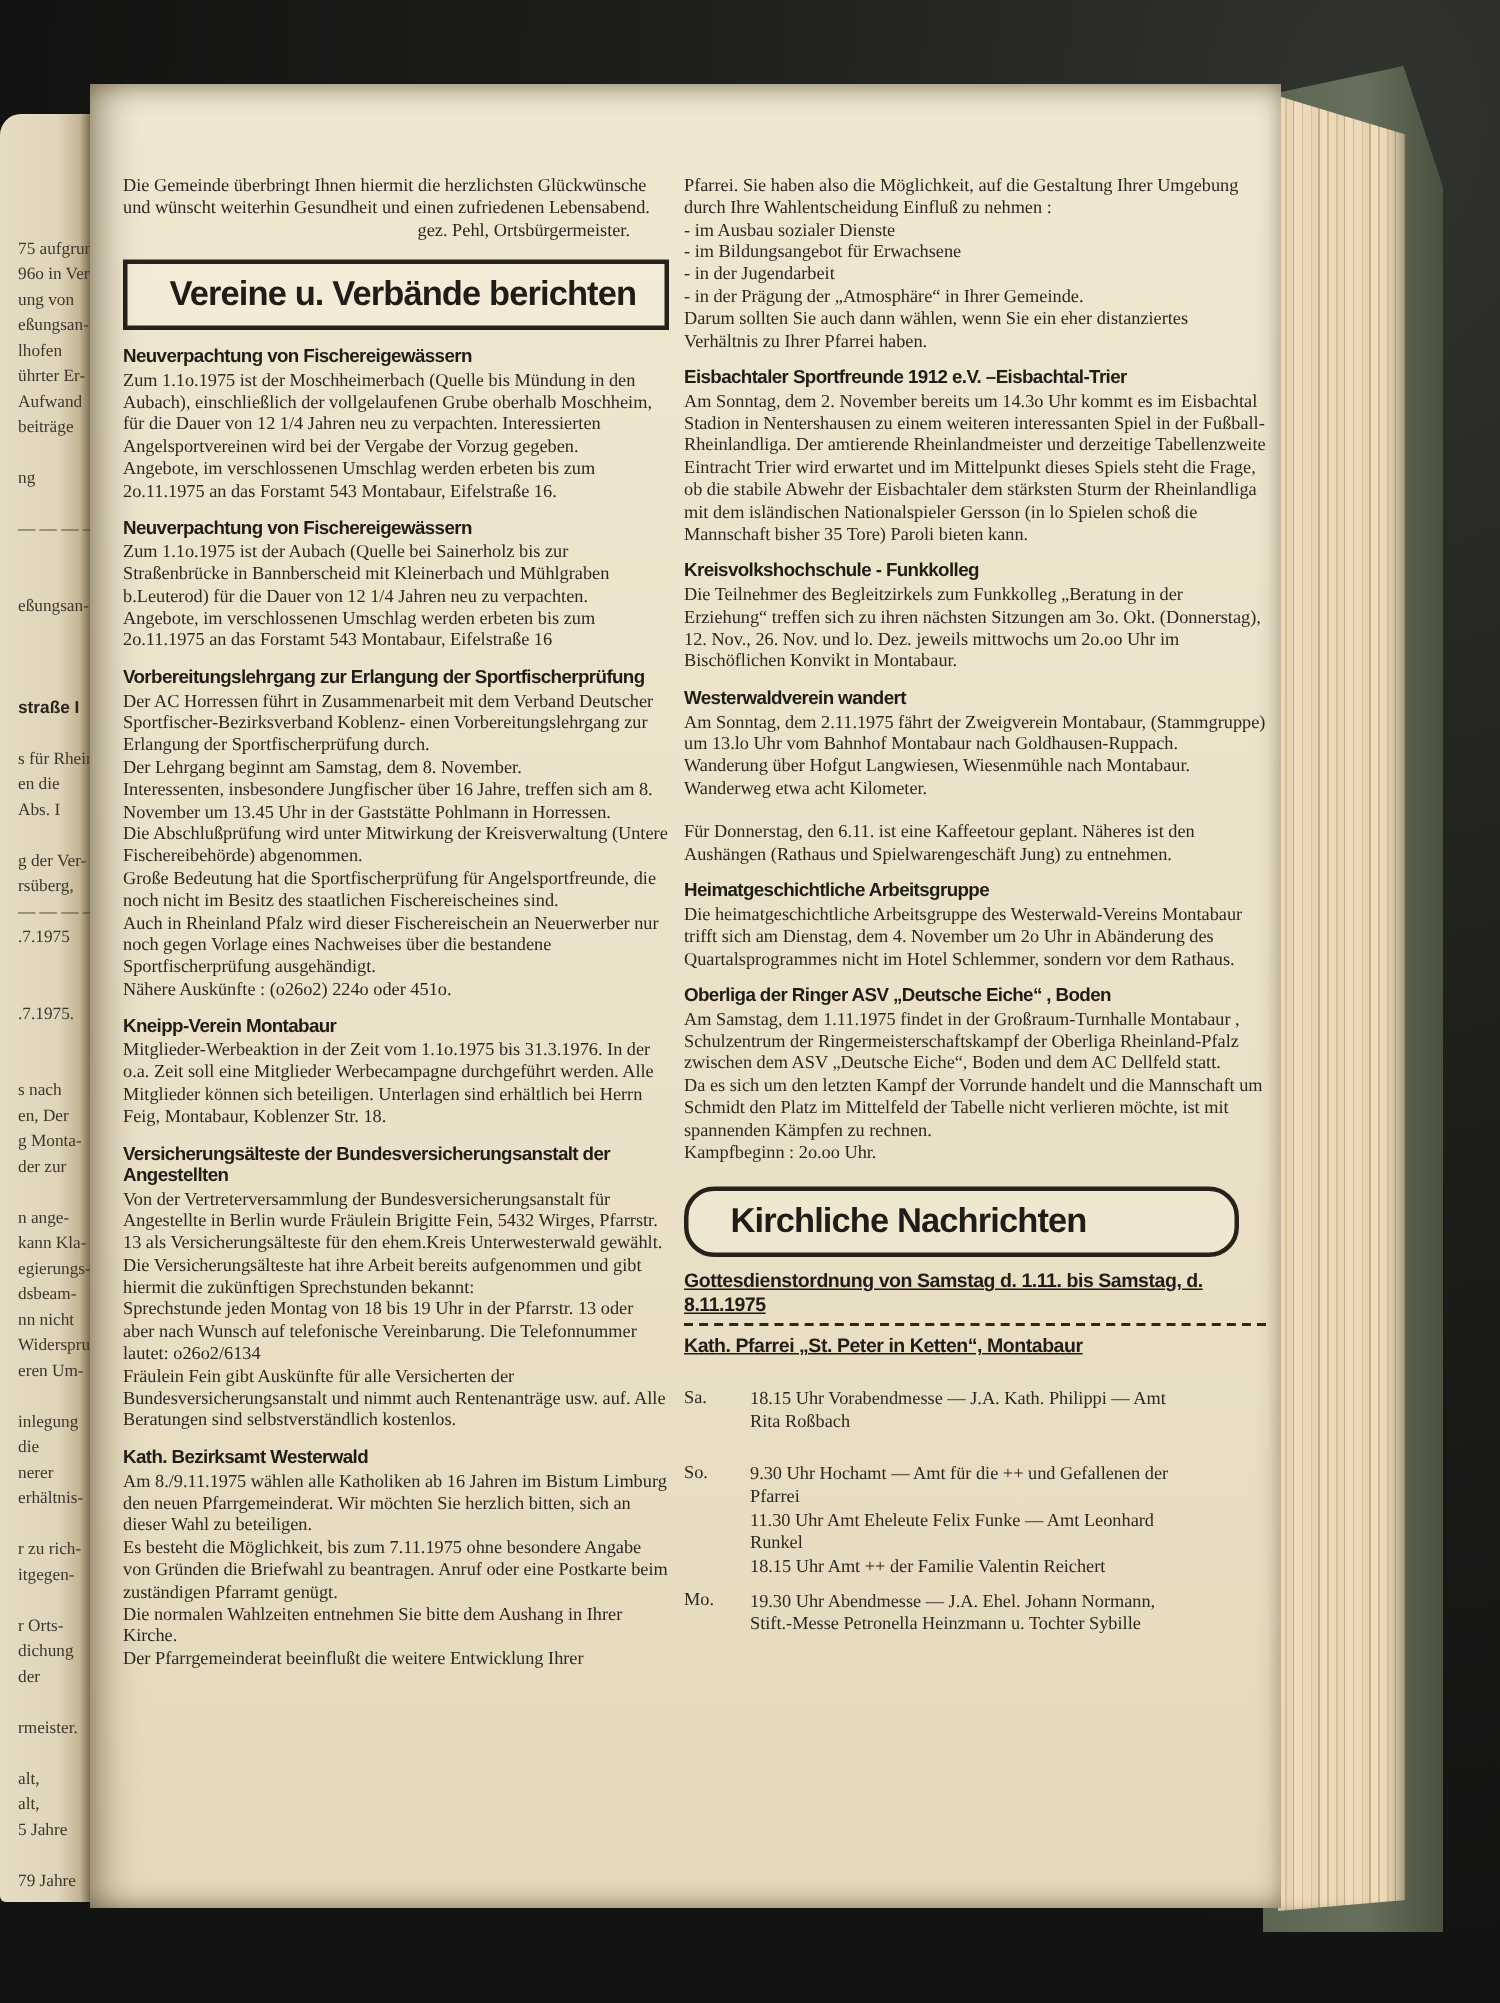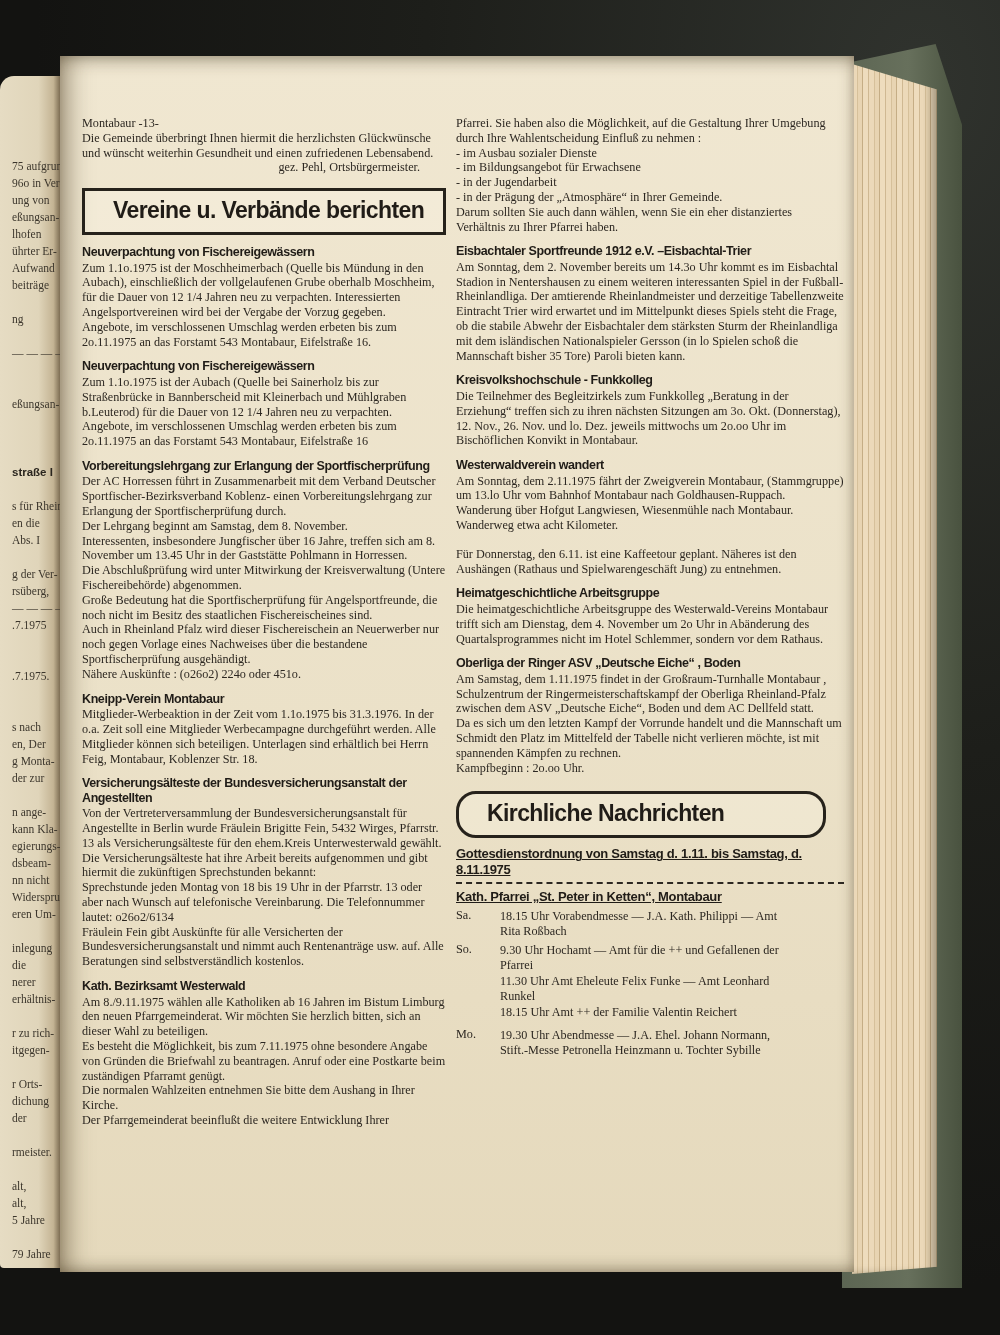--- a/index.html
+++ b/index.html
@@ -69,21 +69,21 @@
     letter-spacing:-0.6px;color:#201c17;white-space:nowrap;
   }
   .headline-box.box2{width:308px;margin:16px 0 4px;border-radius:20px;}
   .subhead{
     margin:8px 0 0;
     font:bold 13px/16px "Liberation Sans","DejaVu Sans",sans-serif;
     letter-spacing:-0.3px;color:#201c17;text-decoration:underline;
   }
   .dashline{border-top:2.5px dashed #2c2721;margin:4px 0 5px;width:100%;}
   .sched{margin-top:3px;}
-  .sched-row{display:flex;margin-top:3px;}
+  .sched-row{display:flex;margin-top:19px;}
   .sched-row.mt{margin-top:7px;}
   .sched-day{flex:none;width:44px;font:12.2px/15px "Liberation Serif","DejaVu Serif",serif;color:#2c2721;}
   .sched-entries{flex:1;max-width:300px;}
   .sched-entry{font:12.2px/15px "Liberation Serif","DejaVu Serif",serif;color:#2c2721;margin-top:1px;}
 </style>
 </head>
 <body>
 
 <div class="scene">
   <div class="book-cover"></div>
@@ -154,21 +154,20 @@
         <div class="strip-line">alt,</div>
         <div class="strip-line">alt,</div>
         <div class="strip-line">5 Jahre</div>
         <div class="strip-line">&nbsp;</div>
         <div class="strip-line">79 Jahre</div>
       </div>
   </div>
 
   <div class="main-page">
     <div class="col col-left">
-      <p class="body">Montabaur -13-</p>
       <p class="body">Die Gemeinde überbringt Ihnen hiermit die herzlichsten Glückwünsche und wünscht weiterhin Gesundheit und einen zufriedenen Lebensabend.</p>
       <p class="body sig">gez. Pehl, Ortsbürgermeister.</p>
 
       <div class="headline-box">
         <span>Vereine u. Verbände berichten</span>
       </div>
 
       <div id="left-sections">
           <h3 class="sec-head">Neuverpachtung von Fischereigewässern</h3>
           <p class="body">Zum 1.1o.1975 ist der Moschheimerbach (Quelle bis Mündung in den Aubach), einschließlich der vollgelaufenen Grube oberhalb Moschheim, für die Dauer von 12 1/4 Jahren neu zu verpachten. Interessierten Angelsportvereinen wird bei der Vergabe der Vorzug gegeben.</p>

